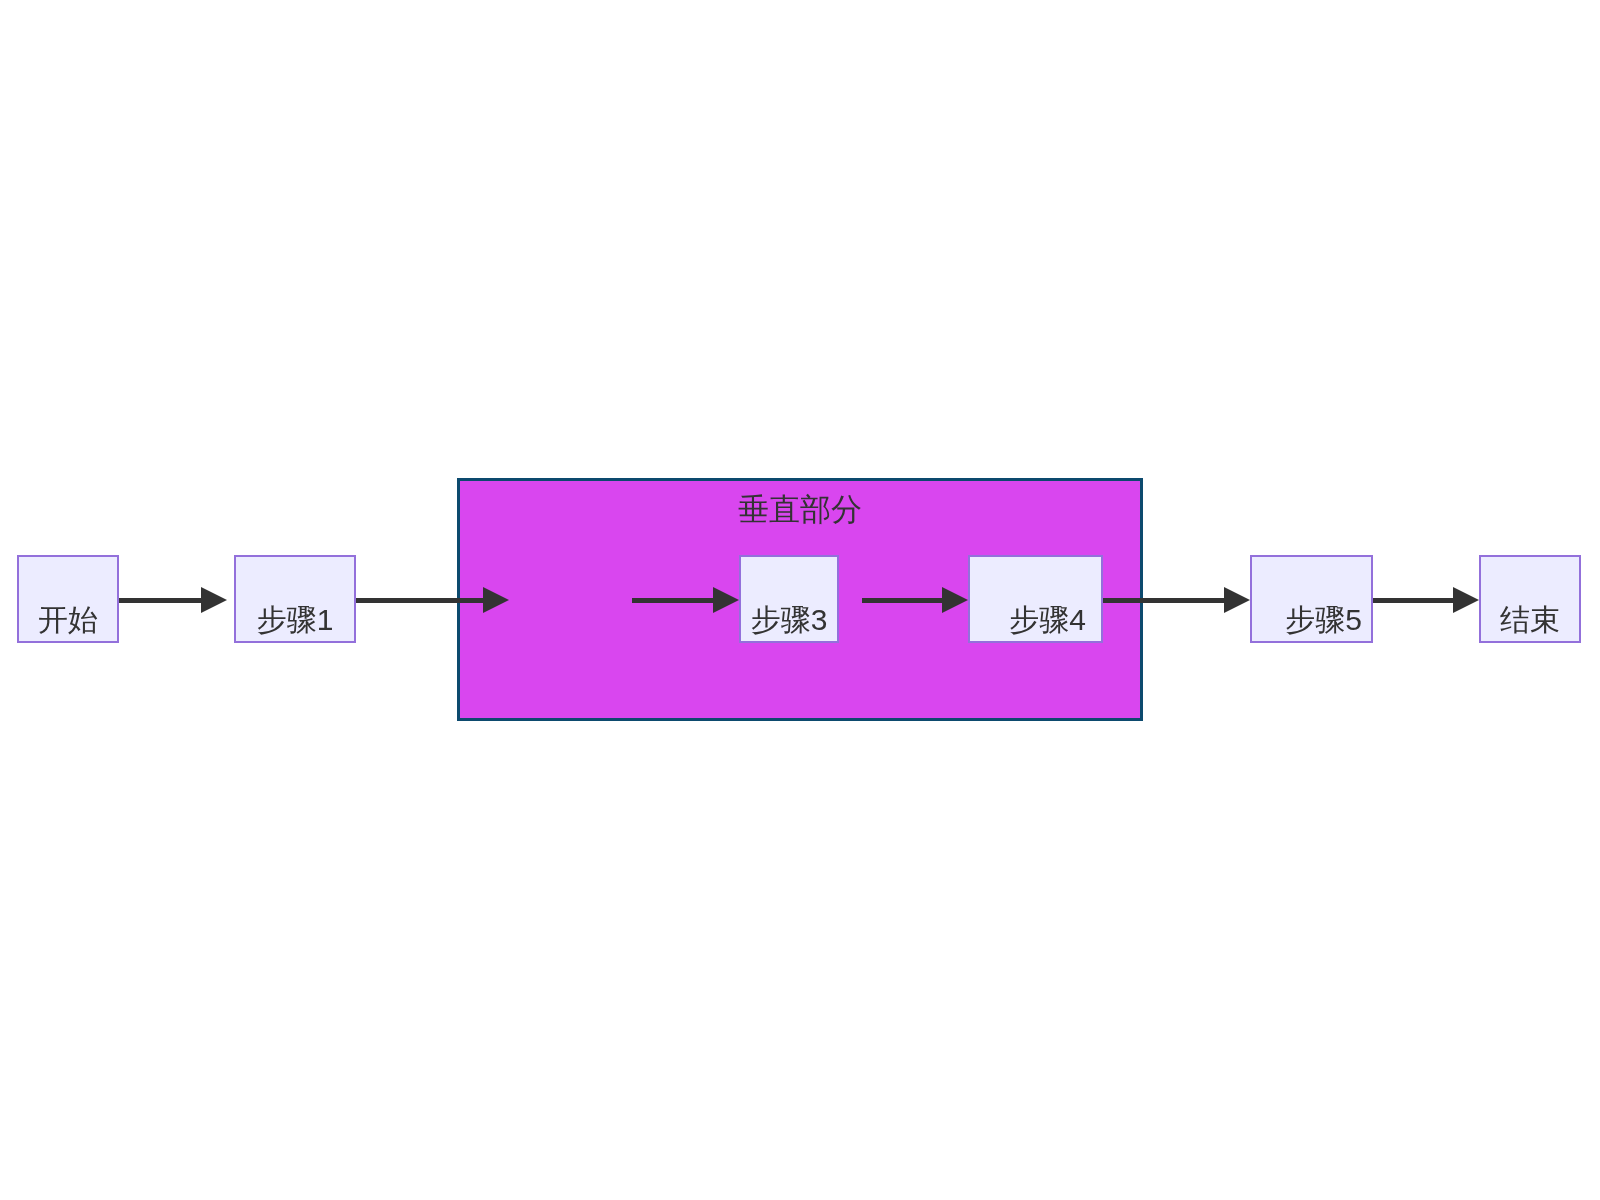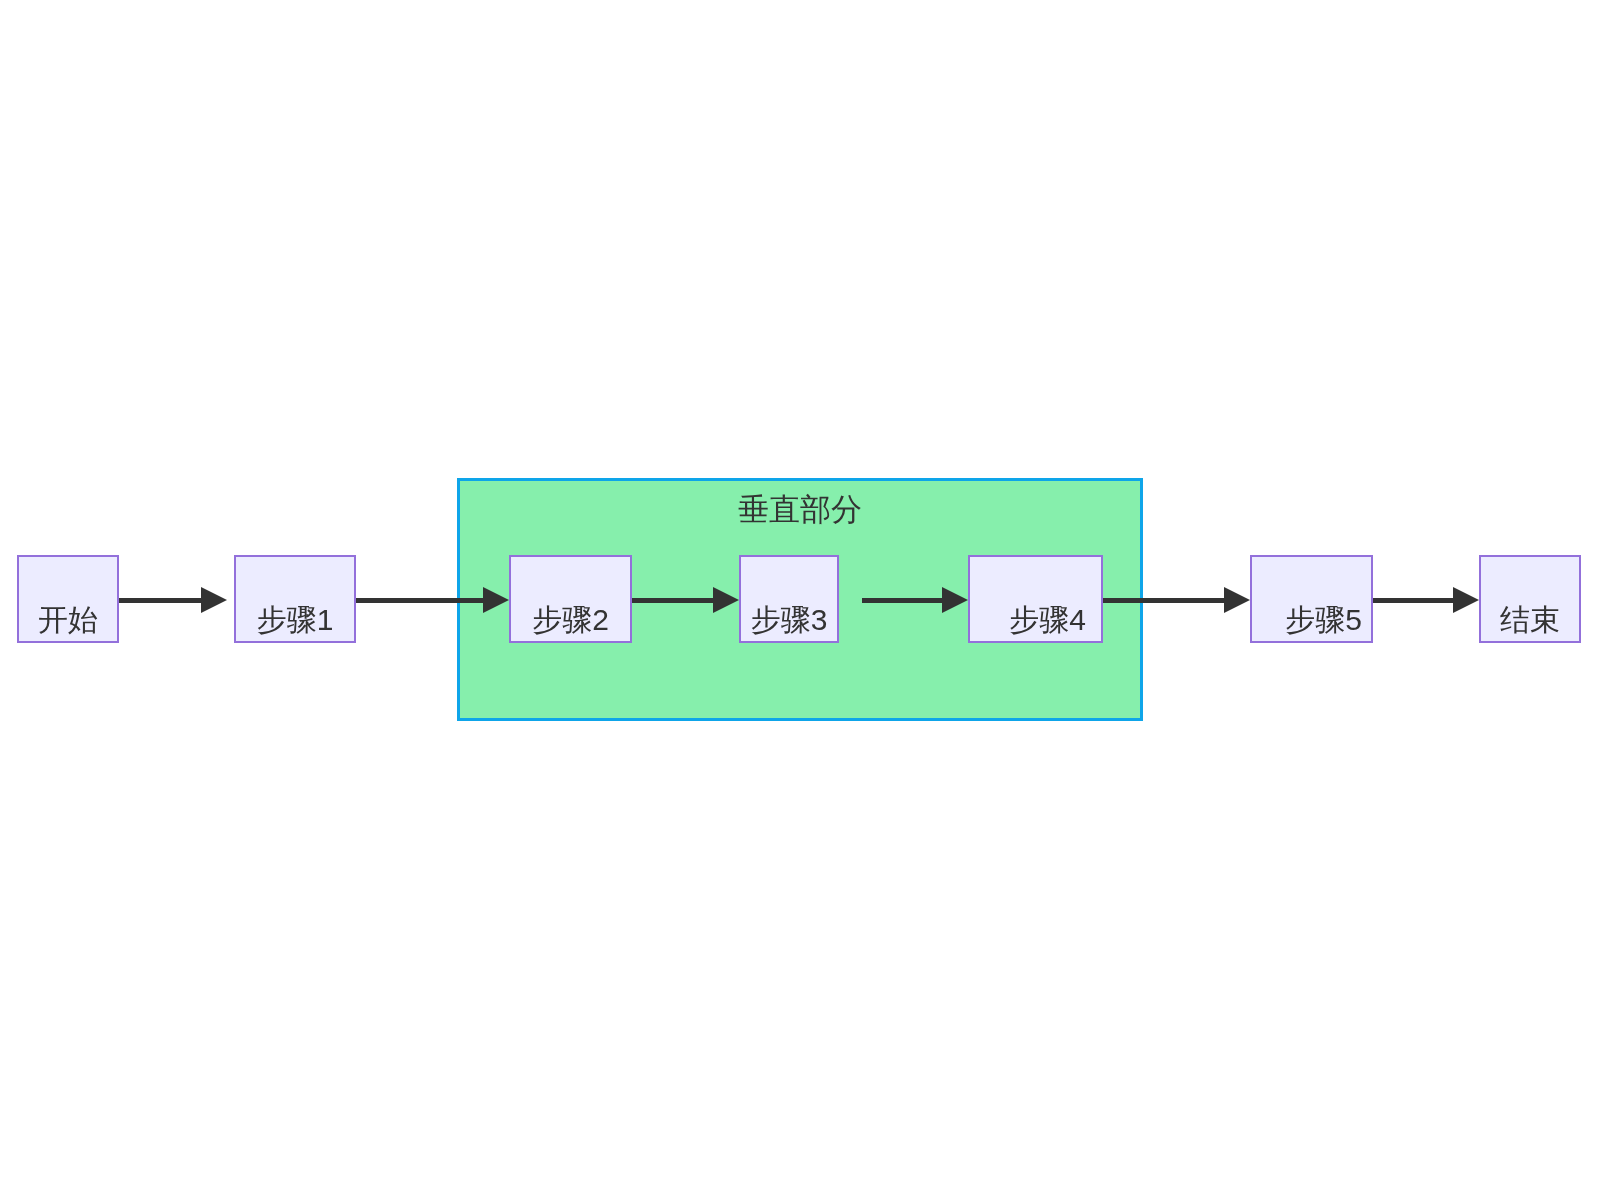--- a/index.html
+++ b/index.html
@@ -15,22 +15,22 @@
     background: #FFFFFF;
     overflow: hidden;
   }
   
   .subgraph {
     position: absolute;
     left: 457px;
     top: 478px;
     width: 686px;
     height: 243px;
-    background: #86efac;
-    border: 3px solid #0ea5e9;
+    background: #d946ef;
+    border: 3px solid #0c4a6e;
     box-sizing: border-box;
     z-index: 1;
   }
   .subgraph-label {
     width: 100%;
     text-align: center;
     padding-top: 8px;
     font-size: 31px;
     color: #333333;
   }
@@ -121,23 +121,20 @@
     <div class="edge-line"></div>
     <div class="edge-head"></div>
   </div>
 
   <div class="node n-start">
     <span>开始</span>
   </div>
   <div class="node n-step1">
     <span>步骤1</span>
   </div>
-  <div class="node n-step2">
-    <span>步骤2</span>
-  </div>
   <div class="node n-step3">
     <span>步骤3</span>
   </div>
   <div class="node n-step4">
     <span>步骤4</span>
   </div>
   <div class="node n-step5">
     <span>步骤5</span>
   </div>
   <div class="node n-end">

